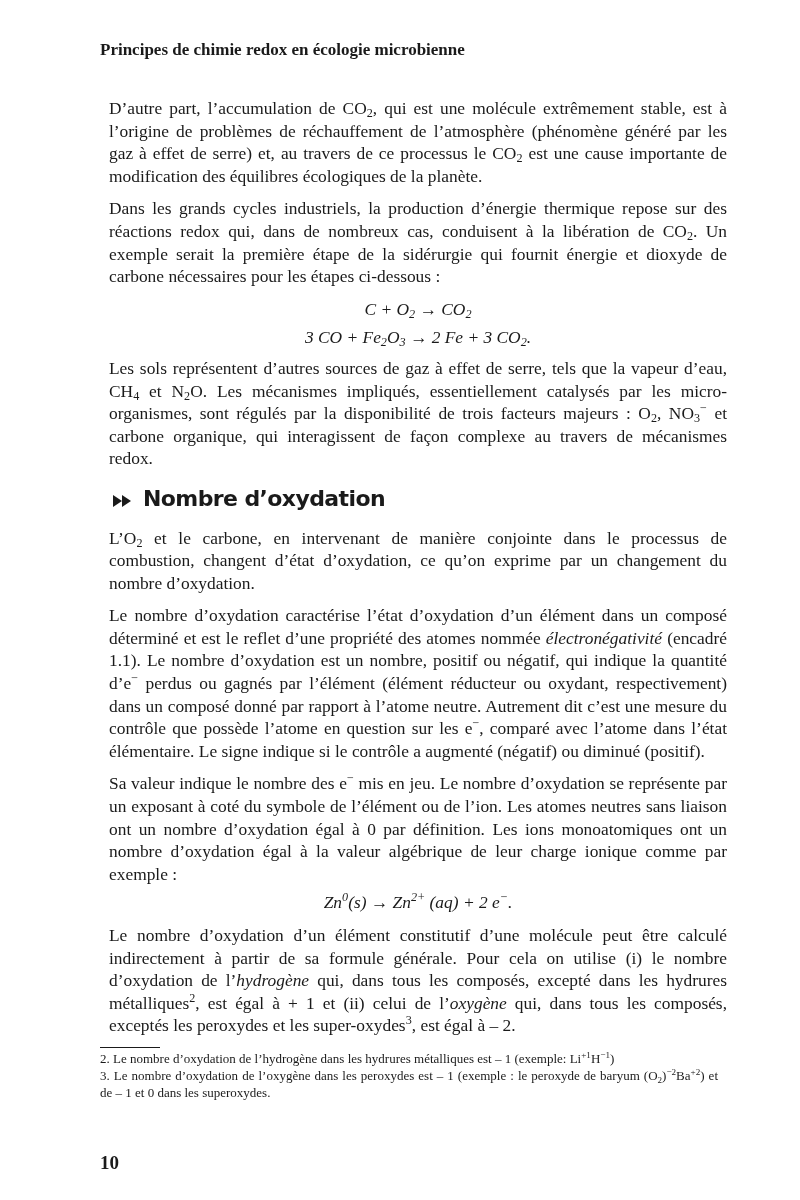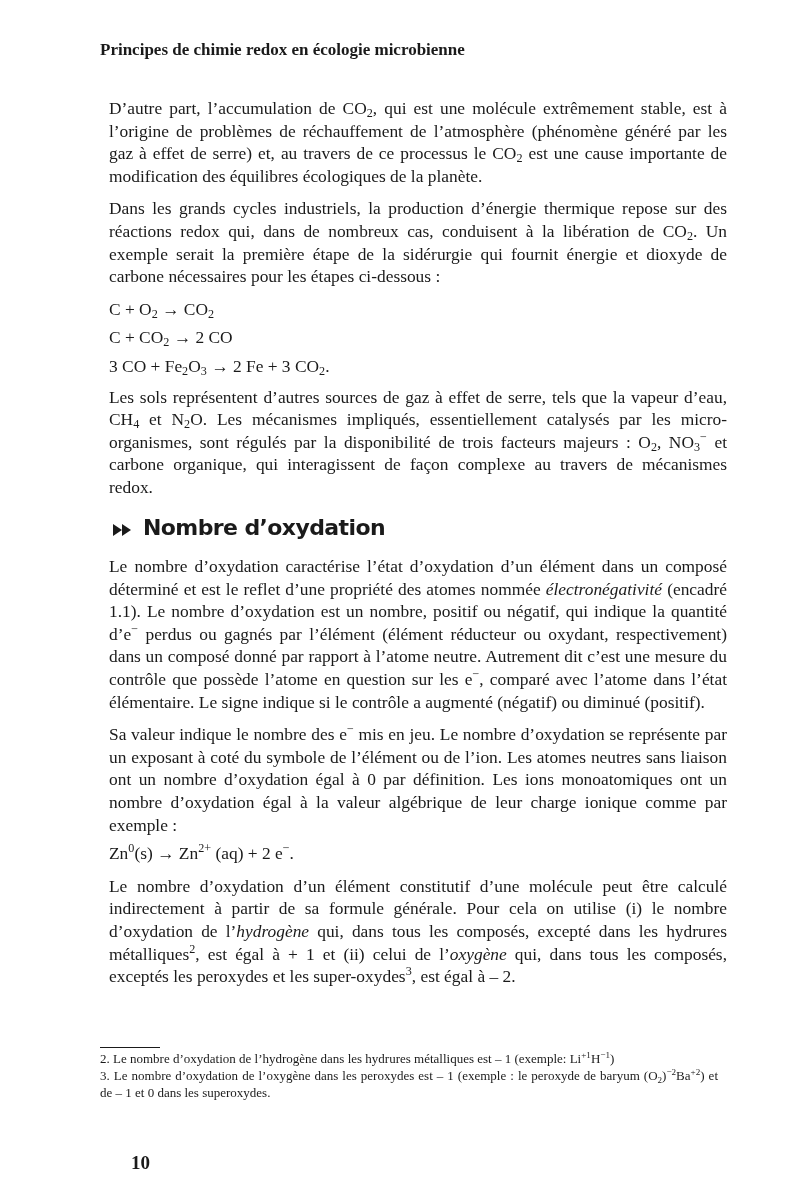--- a/index.html
+++ b/index.html
@@ -1,59 +1,59 @@
 <!DOCTYPE html>
 <html><head>
 <meta charset="utf-8">
 <style>
   html, body { margin: 0; padding: 0; background: #ffffff; }
   body { width: 800px; height: 1200px; position: relative; overflow: hidden; color: #1a1a1a; }
   .page { position: absolute; left: 100px; top: 0; width: 618px; font-family: "Liberation Serif", serif; }
   .running-head { position: absolute; top: 40px; left: 0; font-weight: bold; font-size: 17px; letter-spacing: 0; }
   .body-text { position: absolute; top: 97px; left: 9px; width: 618px; font-size: 17.4px; line-height: 22.6px; }
   .para { margin: 0 0 10px 0; text-align: justify; hyphens: manual; }
-  .eq { margin: 0 0 6px 0; text-align: left; }
+  .eq { margin: 0 0 6px 0; text-align: center; font-style: italic; }
   .eq-last { margin-bottom: 8px; }
   sub { font-size: 70%; vertical-align: -0.28em; line-height: 0; }
   sup { font-size: 70%; vertical-align: 0.55em; line-height: 0; }
   .section-title { margin: 18px 0 16px 0; font-family: "DejaVu Sans", sans-serif; font-weight: bold; font-size: 22px; letter-spacing: -0.6px; display: flex; align-items: center; text-align: center; }
   .section-title .arrows { display: inline-block; width: 28px; height: 16px; margin-right: 6px; }
   .footnote-rule { position: absolute; top: 1047px; left: 0; width: 60px; border-top: 1px solid #1a1a1a; }
   .footnotes { position: absolute; top: 1050px; left: 0; width: 618px; font-size: 13px; line-height: 17px; }
   .footnote { margin: 0; text-align: justify; }
-  .folio { position: absolute; top: 1152px; left: 0; font-weight: bold; font-size: 19px; margin-left: 31px; }
+  .folio { position: absolute; top: 1152px; left: 0; font-weight: bold; font-size: 19px; }
   em { font-style: italic; }
 </style>
 </head>
 <body>
 
 <div class="page">
 
   <div class="running-head">Principes de chimie redox en écologie microbienne</div>
 
   <div class="body-text">
     <p class="para">D’autre part, l’accumulation de CO<sub>2</sub>, qui est une molécule extrêmement stable, est à l’origine de problèmes de réchauffement de l’atmosphère (phénomène généré par les gaz à effet de serre) et, au travers de ce processus le CO<sub>2</sub> est une cause impor­tante de modification des équilibres écologiques de la planète.</p>
     <p class="para">Dans les grands cycles industriels, la production d’énergie thermique repose sur des réactions redox qui, dans de nombreux cas, conduisent à la libération de CO<sub>2</sub>. Un exemple serait la première étape de la sidérurgie qui fournit énergie et dioxyde de carbone nécessaires pour les étapes ci-dessous :</p>
 
     <div class="eq">C + O<sub>2</sub> → CO<sub>2</sub></div>
-    <div class="eq">C + CO<sub>2</sub> → 2 CO</div>
     <div class="eq eq-last">3 CO + Fe<sub>2</sub>O<sub>3</sub> → 2 Fe + 3 CO<sub>2</sub>.</div>
 
     <p class="para">Les sols représentent d’autres sources de gaz à effet de serre, tels que la vapeur d’eau, CH<sub>4</sub> et N<sub>2</sub>O. Les mécanismes impliqués, essentiellement catalysés par les micro-organismes, sont régulés par la disponibilité de trois facteurs majeurs : O<sub>2</sub>, NO<sub>3</sub><sup>−</sup> et carbone organique, qui interagissent de façon complexe au travers de méca­nismes redox.</p>
 
     <h2 class="section-title">
       <span class="arrows">
         <svg width="28" height="16" viewBox="0 0 28 16">
           <polygon points="4,2 13,8 4,14" fill="#1a1a1a"></polygon>
           <polygon points="13,2 22,8 13,14" fill="#1a1a1a"></polygon>
         </svg>
       </span>
       <span>Nombre d’oxydation</span>
     </h2>
 
+    <p class="para">L’O<sub>2</sub> et le carbone, en intervenant de manière conjointe dans le processus de combustion, changent d’état d’oxydation, ce qu’on exprime par un changement du nombre d’oxydation.</p>
     <p class="para">Le nombre d’oxydation caractérise l’état d’oxydation d’un élément dans un composé déterminé et est le reflet d’une propriété des atomes nommée <em>électronégativité</em> (encadré 1.1). Le nombre d’oxydation est un nombre, positif ou négatif, qui indique la quantité d’e<sup>−</sup> perdus ou gagnés par l’élément (élément réducteur ou oxydant, respectivement) dans un composé donné par rapport à l’atome neutre. Autrement dit c’est une mesure du contrôle que possède l’atome en question sur les e<sup>−</sup>, comparé avec l’atome dans l’état élémentaire. Le signe indique si le contrôle a augmenté (négatif) ou diminué (positif).</p>
     <p class="para" style="margin-bottom:6px;">Sa valeur indique le nombre des e<sup>−</sup> mis en jeu. Le nombre d’oxydation se représente par un exposant à coté du symbole de l’élément ou de l’ion. Les atomes neutres sans liaison ont un nombre d’oxydation égal à 0 par définition. Les ions monoatomiques ont un nombre d’oxydation égal à la valeur algébrique de leur charge ionique comme par exemple :</p>
 
     <div class="eq" style="margin-bottom:10px;">Zn<sup>0</sup>(s) → Zn<sup>2+</sup> (aq) + 2 e<sup>−</sup>.</div>
 
     <p class="para">Le nombre d’oxydation d’un élément constitutif d’une molécule peut être calculé indirectement à partir de sa formule générale. Pour cela on utilise (i) le nombre d’oxydation de l’<em>hydrogène</em> qui, dans tous les composés, excepté dans les hydrures métalliques<sup>2</sup>, est égal à + 1 et (ii) celui de l’<em>oxygène</em> qui, dans tous les composés, exceptés les peroxydes et les super-oxydes<sup>3</sup>, est égal à – 2.</p>
   </div>
 
   <div class="footnote-rule"></div>
   <div class="footnotes">

